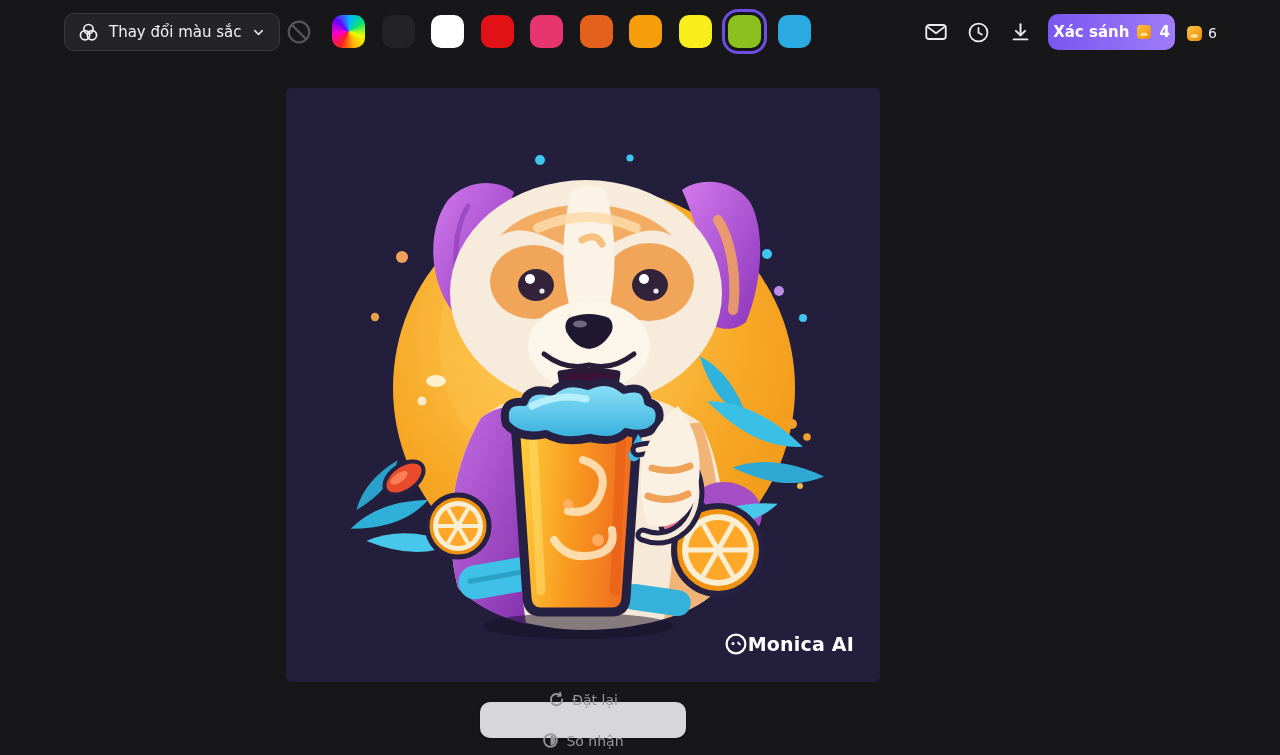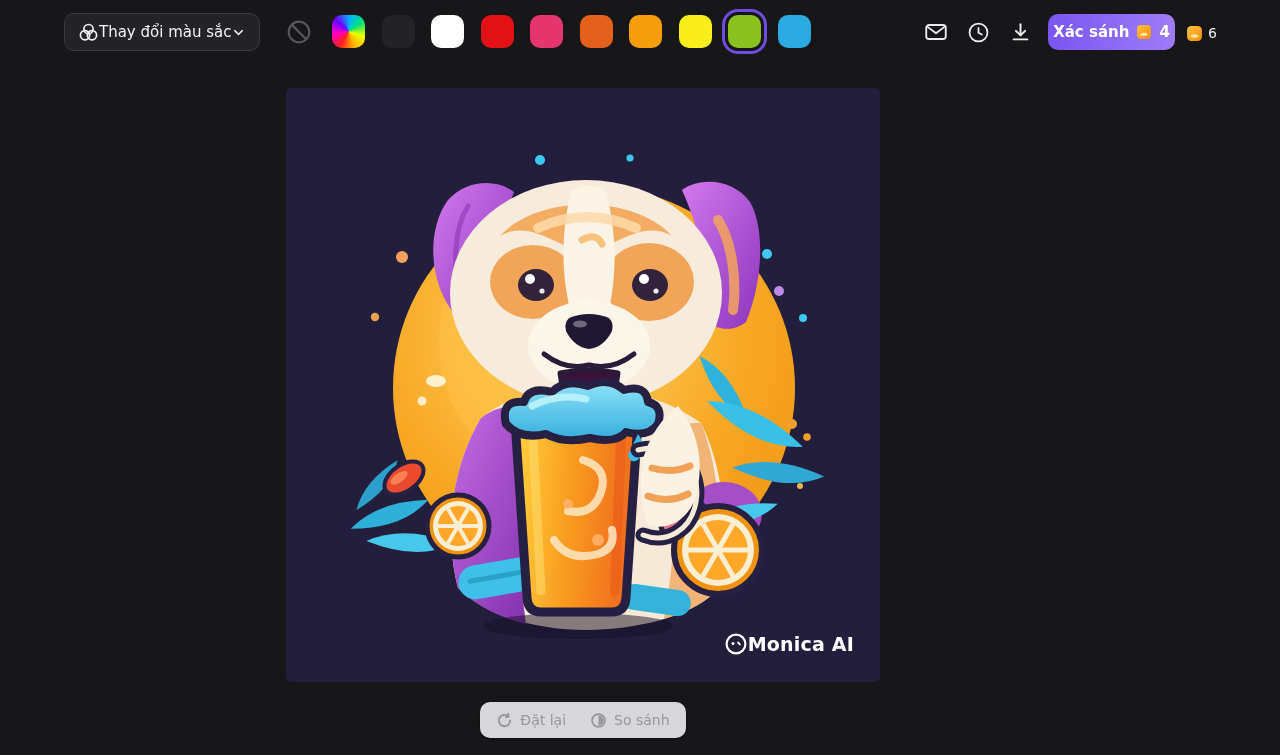--- a/index.html
+++ b/index.html
@@ -7,21 +7,21 @@
   body {
     background:#171719;
     font-family:"DejaVu Sans","Liberation Sans",sans-serif;
     position:relative;
     overflow:hidden;
     color:#F2F2F3;
   }
   
   .color-dropdown {
     position:absolute; left:64px; top:13px; height:38px;
-    display:flex; align-items:center; padding:0 13px;
+    display:flex; align-items:center; gap:10px; padding:0 13px;
     background:#242428; border:1px solid #3A3A3F; border-radius:10px;
     font-size:15px; cursor:pointer; white-space:nowrap;
   }
   .icon-btn { background:none; border:none; cursor:pointer; display:flex; align-items:center; justify-content:center; }
   .ban-wrap { position:absolute; left:283px; top:16px; width:32px; height:32px; }
   .swatch-row { position:absolute; left:332px; top:15px; display:flex; gap:16.5px; align-items:center; }
   .swatch {
     width:33px; height:33px; border-radius:10px; cursor:pointer; flex:0 0 auto;
   }
   .swatch.rainbow {
@@ -64,20 +64,21 @@
     position:absolute; right:26px; bottom:26px;
     display:flex; align-items:center; 
   }
   .watermark-text { color:#FFFFFF; font-size:19px; font-weight:bold; letter-spacing:.2px; }
   
   .footer-pill {
     position:absolute; left:480px; top:702px; width:206px; height:36px;
     background:rgba(232,232,235,0.92); border-radius:10px;
     display:flex; align-items:center; justify-content:center; gap:24px;
     box-shadow:0 1px 3px rgba(0,0,0,.35);
+    flex-direction:column;
   }
   .footer-btn {
     background:none; border:none; cursor:pointer;
     display:flex; align-items:center; gap:7px;
     color:#96969C; font-size:14px;
     font-family:"DejaVu Sans","Liberation Sans",sans-serif;
   }
 </style>
 </head>
 <body>
@@ -354,15 +355,15 @@
     </span>
     <span>Đặt lại</span>
   </button>
   <button class="footer-btn">
     <span style="display:flex">
       <svg width="17" height="17" viewBox="0 0 16 16" fill="none">
         <circle cx="8" cy="8" r="6" stroke="#96969C" stroke-width="1.7"></circle>
         <path d="M8 3.2 a4.8 4.8 0 0 1 0 9.6 Z" fill="#96969C"></path>
       </svg>
     </span>
-    <span>So sánh</span>
+    <span>So nhận</span>
   </button>
 </div>
 
 </body></html>

